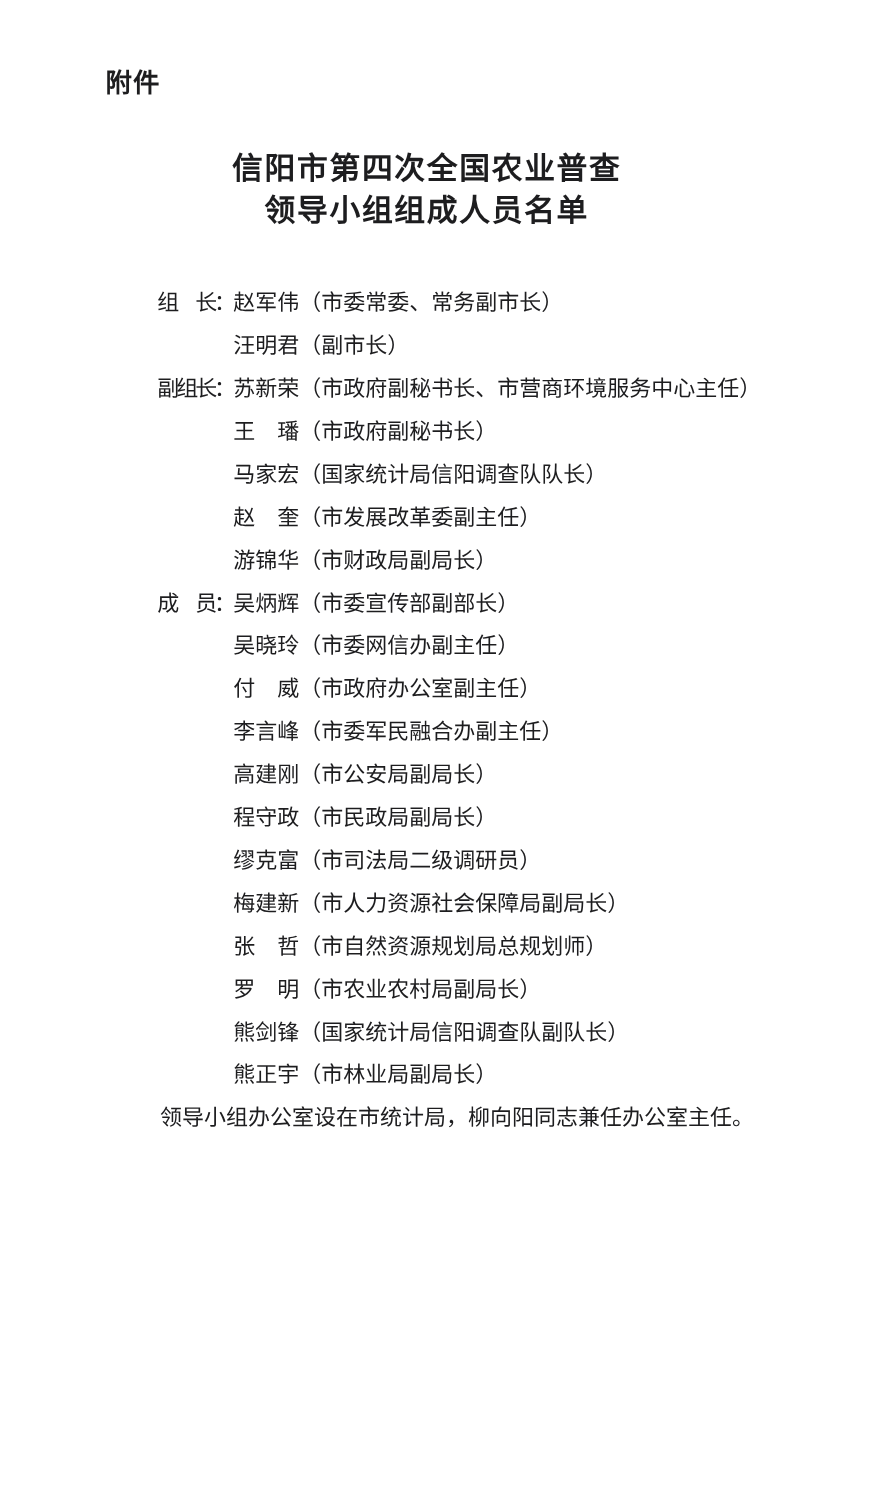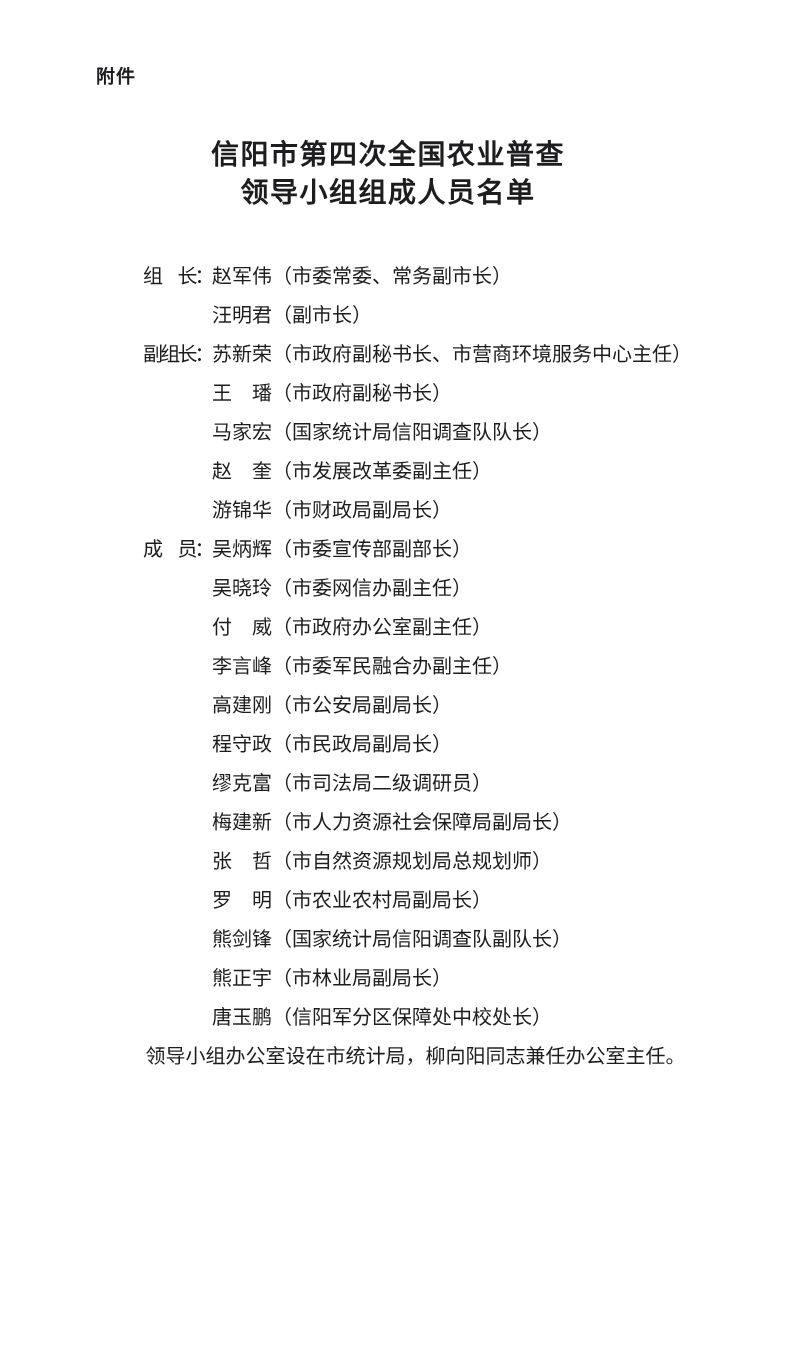--- a/index.html
+++ b/index.html
@@ -16,21 +16,21 @@
     overflow: hidden;
   }
   .page {
     position: absolute;
     inset: 0;
   }
   .attachment {
     position: absolute;
     left: 96px;
     top: 64px;
-    font-size: 19px;
+    font-size: 24px;
     line-height: 26px;
     font-weight: 600;
     font-family: "Liberation Sans", "DejaVu Sans", sans-serif;
     letter-spacing: 1px;
   }
   .title {
     position: absolute;
     top: 136px;
     left: 0;
     width: 776px;
@@ -164,20 +164,17 @@
 
 
   <div class="row">
     <span class="role"></span><span class="name">熊剑锋</span><span class="pos">（国家统计局信阳调查队副队长）</span>
   </div>
 
   <div class="row">
     <span class="role"></span><span class="name">熊正宇</span><span class="pos">（市林业局副局长）</span>
   </div>
 
-  <div class="row">
-    <span class="role"></span><span class="name">唐玉鹏</span><span class="pos">（信阳军分区保障处中校处长）</span>
-  </div>
 </div>
     <div class="footer-note">领导小组办公室设在市统计局，柳向阳同志兼任办公室主任。</div>
   </div>
 
 </div>
 
 </body></html>

